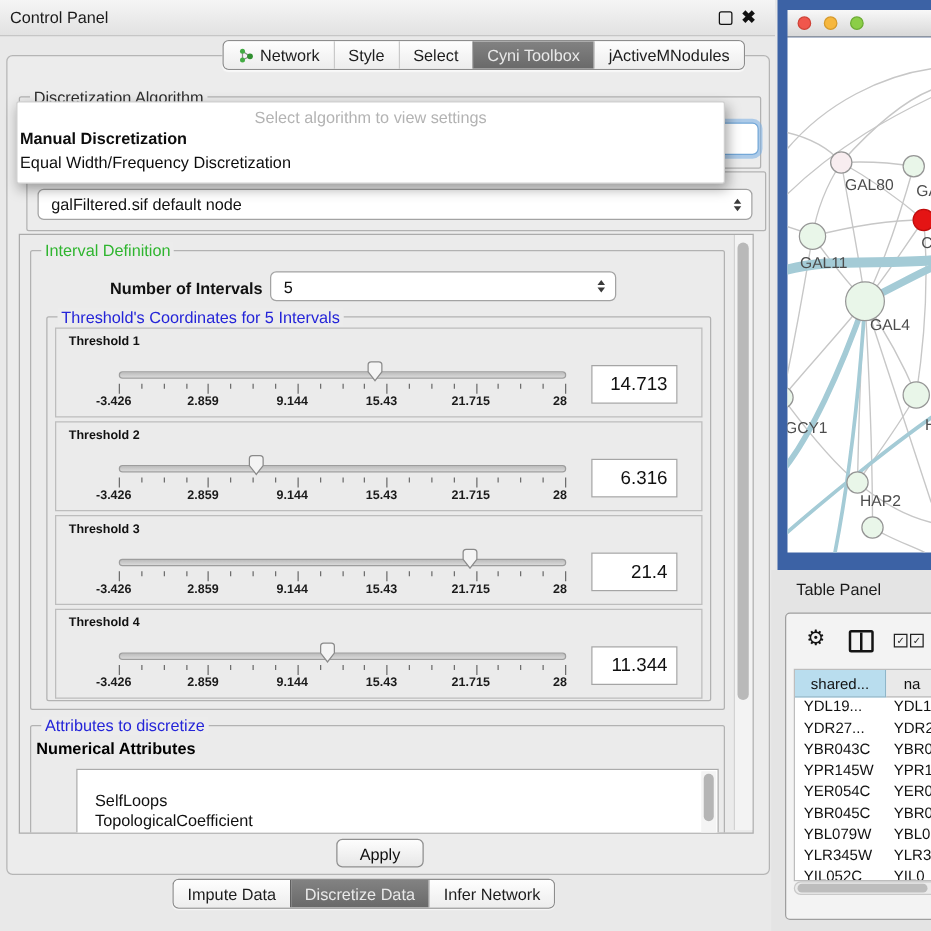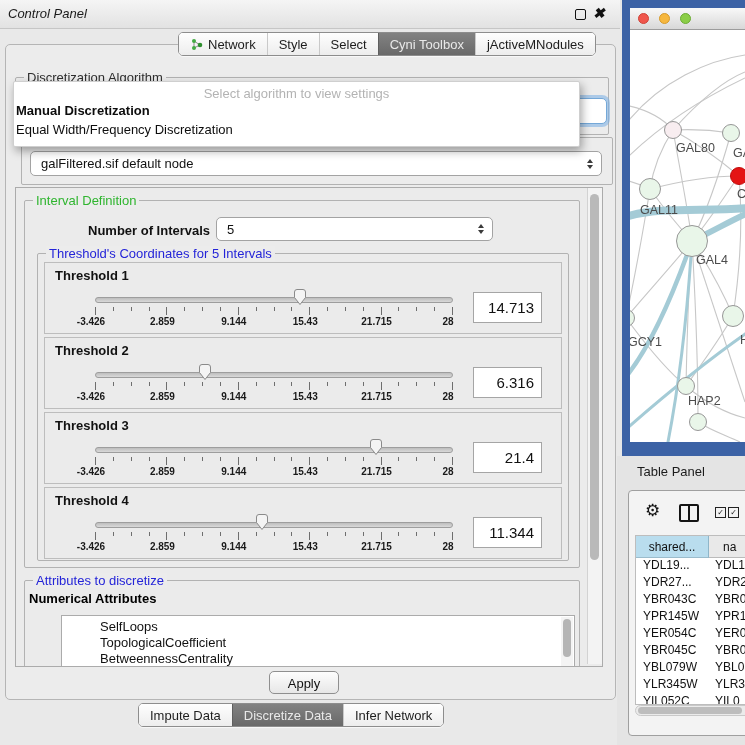--- a/index.html
+++ b/index.html
@@ -3,21 +3,21 @@
 <meta charset="utf-8">
 <style>
   html,body{margin:0;padding:0;}
   body{width:745px;height:745px;overflow:hidden;position:relative;background:#e7e7e7;
        font-family:"Liberation Sans",sans-serif;-webkit-font-smoothing:antialiased;}
   #stage{position:absolute;left:0;top:0;width:745px;height:745px;overflow:hidden;}
 
   
   .left-win{position:absolute;left:0;top:0;width:620px;height:745px;background:#e9e9e9;}
   .titlebar{position:absolute;left:0;top:0;width:620px;height:28px;
-            background:linear-gradient(#f5f5f5,#e2e2e2);border-bottom:1px solid #c6c6c6;font-style:italic;}
+            background:linear-gradient(#f5f5f5,#e2e2e2);border-bottom:1px solid #c6c6c6;}
   .tb-title{position:absolute;left:8px;top:6px;font-size:13px;color:#1b1b1b;}
   .float-btn{position:absolute;left:575px;top:9px;width:9px;height:9px;border:1.7px solid #111;border-radius:2px;background:transparent;}
   .close-btn{position:absolute;left:593px;top:5px;font-size:14px;font-weight:bold;color:#111;line-height:16px;}
 
   .main-panel{position:absolute;left:5px;top:44px;width:609px;height:654px;background:#ececec;
               border:1px solid #b5b5b5;border-radius:5px;}
 
   
   .seg{position:absolute;display:flex;height:22px;border:1px solid #8d8d8d;border-radius:5px;
        overflow:hidden;background:#fff;z-index:40;box-shadow:0 1px 1px rgba(255,255,255,.7);}
@@ -58,21 +58,21 @@
               background:#ebebeb;overflow:hidden;}
   .vscroll{position:absolute;left:571px;top:0;width:14px;height:476px;background:#f3f3f3;border-left:1px solid #d2d2d2;}
   .vthumb{position:absolute;left:2px;top:6px;width:9px;height:366px;background:#b9b9b9;border-radius:5px;}
 
   .int-grp{left:8px;top:12px;width:554px;height:366px;}
   .num-label{position:absolute;left:63px;top:22px;font-size:13px;font-weight:bold;color:#111;}
   .num-combo{left:191px;top:16px;width:277px;height:24px;}
   .th-grp{left:12px;top:52px;width:530px;height:306px;}
 
   .throw{position:absolute;left:6px;width:516px;height:70px;border:1px solid #bdbdbd;background:#ebebeb;}
-  .th-label{position:absolute;left:10px;top:5px;font-size:13px;font-weight:bold;color:#111;}
+  .th-label{position:absolute;left:10px;top:5px;font-size:10px;font-weight:bold;color:#111;}
   .track{position:absolute;left:50px;top:34px;width:356px;height:4px;border:1px solid #9d9d9d;
          border-radius:3px;background:linear-gradient(#bdbdbd,#d9d9d9);}
   .thumb{position:absolute;top:25px;}
   .ticks{position:absolute;left:50px;top:44px;width:357px;height:9px;}
   .tick{position:absolute;top:0;width:1px;background:#6e6e6e;}
   .tick.major{height:8px}.tick.minor{height:4px}
   .tlbls{position:absolute;left:46px;top:53px;width:357px;height:12px;}
   .tlbl{position:absolute;transform:translateX(-50%);font-size:10px;font-weight:bold;color:#1a1a1a;white-space:nowrap;}
   .th-val{position:absolute;left:428px;top:29px;width:58px;height:29px;border:1px solid #a5a5a5;
           background:#fff;font-family:inherit;font-size:15px;color:#111;text-align:right;padding:0 7px 0 2px;}
@@ -357,21 +357,21 @@
                   <input class="th-val" value="11.344" style="">
                 </div>
               </div>
           </div>
         </div>
 
         <div class="grp attr-grp">
           <span class="gt blue">Attributes to discretize</span>
           <span class="attr-label">Numerical Attributes</span>
           <div class="attr-list">
-            <div id="attrItems" style="padding-top: 3px; margin-left: 24px;">
+            <div id="attrItems" style="padding-top: 17px;">
                 <div class="attr-item">SelfLoops</div>
                 <div class="attr-item">TopologicalCoefficient</div>
                 <div class="attr-item">BetweennessCentrality</div>
               </div>
             <div class="lscroll">
                 <div class="lthumb"></div>
               </div>
           </div>
         </div>
 

